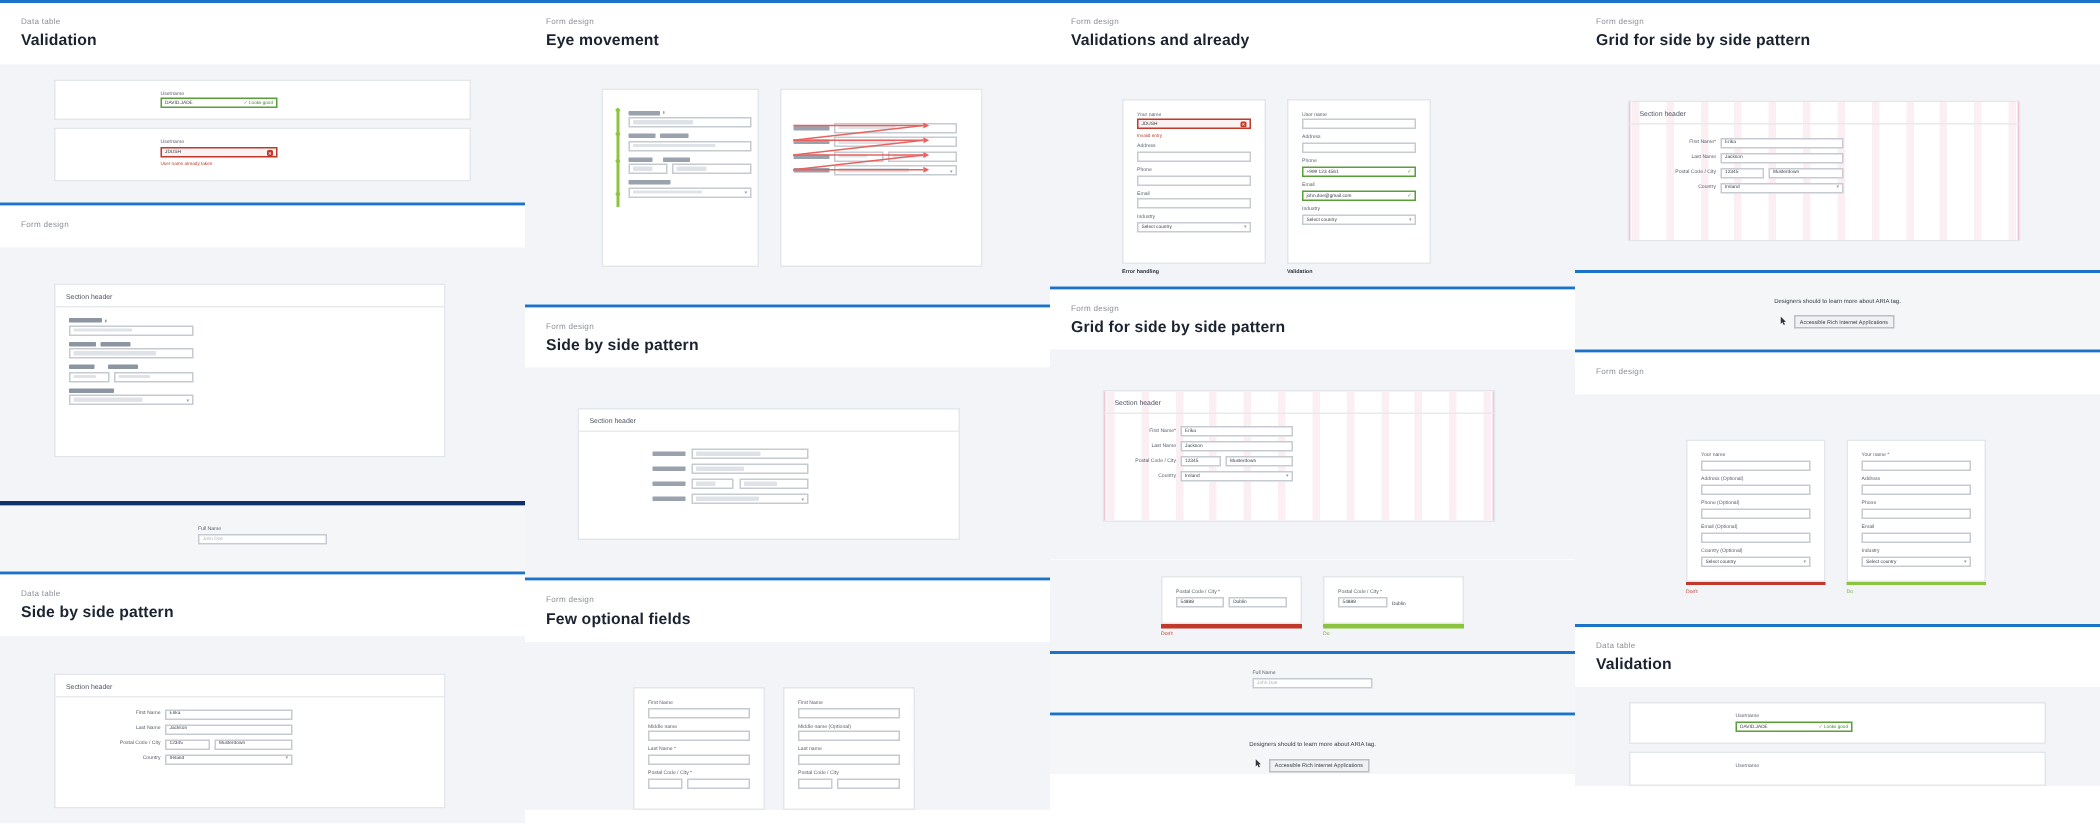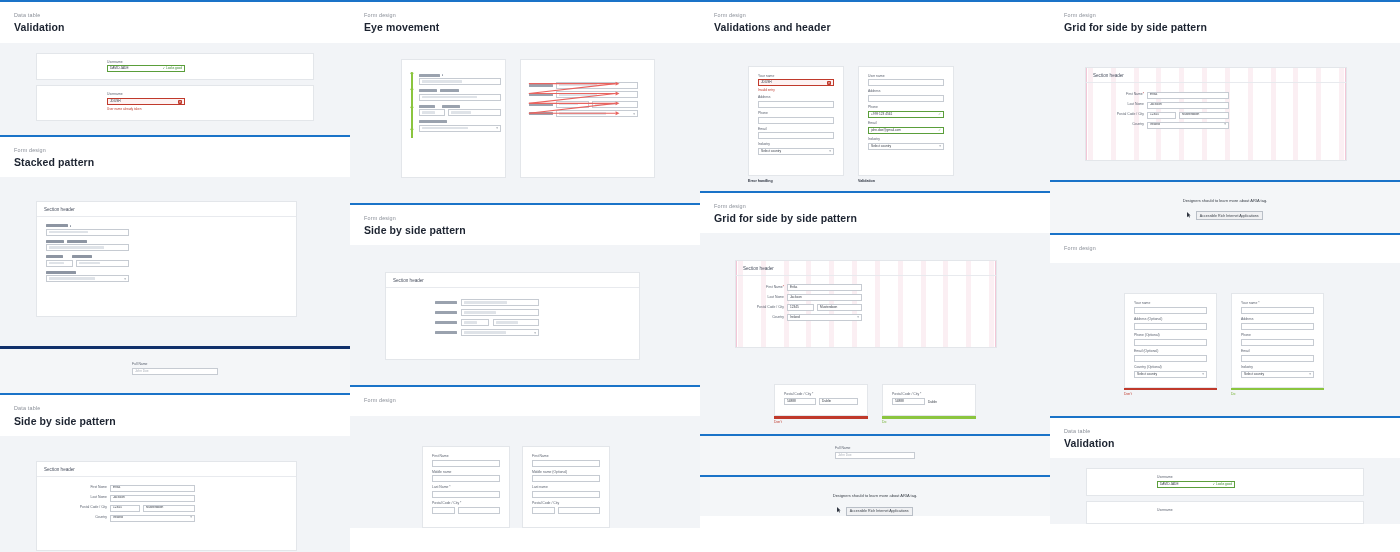--- a/index.html
+++ b/index.html
@@ -179,21 +179,20 @@
             </div>
             <div class="hint-err">User name already taken</div>
           </div>
         </div>
       </div>
     </div>
 
     <div class="card">
       <div class="card-head">
         <div class="eyebrow">Form design</div>
-        <div class="title">Stacked pattern</div>
       </div>
       <div class="canvas" style="padding:24px 53px 29px 36px;">
         <div class="panel" style="height:116px;">
           <div class="sect-hd">Section header</div>
           <div style="padding:7px 0 0 9px;width:92px;">
             <div class="fld">
               <div style="display:flex;align-items:center;gap:1.5px;margin-bottom:1.5px;">
                 <div class="bar l" style="width:22px;"></div>
                   <div class="bar l" style="width:1.5px;height:2px;"></div>
               </div>
@@ -428,20 +427,21 @@
               </div>
             </div>
           </div>
         </div>
       </div>
     </div>
 
     <div class="card">
       <div class="card-head">
         <div class="eyebrow">Form design</div>
+        <div class="title">Few optional fields</div>
       </div>
       <div class="canvas" style="padding:30px 70px 0 72px;display:flex;gap:12px;">
         <div class="panel" style="width:88px;padding:8px 9px 9px 9px;">
           <div class="fld">
             <div class="lbl">First Name</div>
             <div class="inp"></div>
           </div>
           <div class="fld">
             <div class="lbl">Middle name</div>
             <div class="inp"></div>
@@ -481,21 +481,21 @@
         </div>
       </div>
     </div>
   </div>
 
   <div class="col">
 
     <div class="card">
       <div class="card-head">
         <div class="eyebrow">Form design</div>
-        <div class="title">Validations and header</div>
+        <div class="title">Validations and already</div>
       </div>
       <div class="canvas" style="padding:23px 38px 8px 48px;display:flex;gap:14px;">
         <div>
           <div class="panel" style="width:96px;height:110px;padding:8px 9px 0 9px;">
             <div class="fld">
               <div class="lbl">Your name</div>
               <div class="inp err">
                 <span>JDUSH</span>
                 <span class="err-x">✕</span>
               </div>

